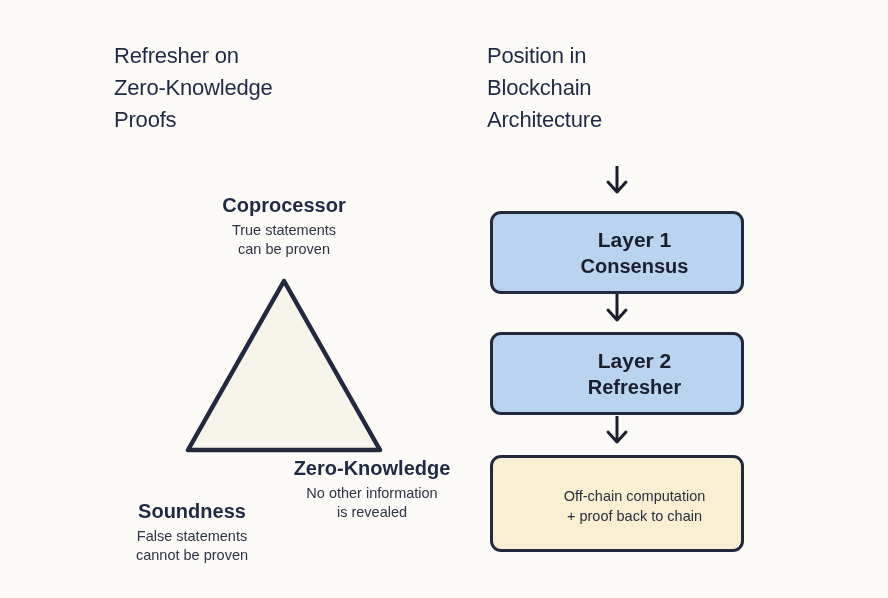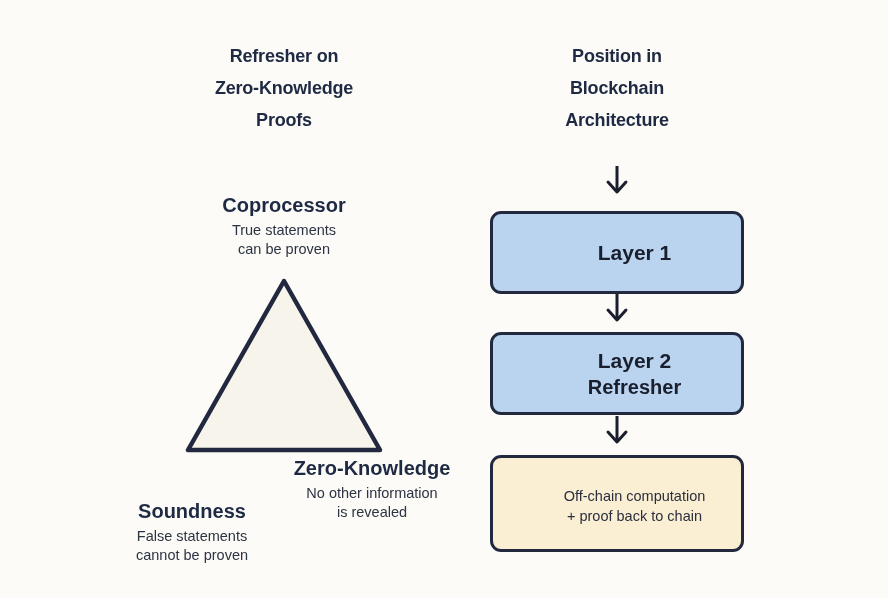--- a/index.html
+++ b/index.html
@@ -16,23 +16,22 @@
   #canvas {
     position: relative;
     width: 888px;
     height: 598px;
     background: #fdfbf7;
   }
 
   
   .col-title {
     position: absolute;
-    text-align: center;
-    font-weight: bold;
-    font-size: 18px;
+    font-weight: normal;
+    font-size: 22px;
     line-height: 32px;
     color: #1e2a44;
     letter-spacing: -0.2px;
   }
   #title-left {
     left: 114px;
     top: 40px;
     width: 340px;
   }
   #title-right {
@@ -211,20 +210,21 @@
       <span class="tline">Architecture</span>
     </div>
 
     <svg id="arrow-top" class="arrow" viewBox="0 0 40 30">
       <line x1="20" y1="0" x2="20" y2="24" stroke="#1a1f2e" stroke-width="3"></line>
       <polyline points="11,16 20,26 29,16" fill="none" stroke="#1a1f2e" stroke-width="3" stroke-linecap="round" stroke-linejoin="round"></polyline>
     </svg>
 
     <div id="box-layer1" class="stack-box blue">
       <span class="box-title">Layer 1</span>
+      <span class="box-subtitle">Consensus</span>
     </div>
 
     <svg id="arrow-1-to-2" class="arrow" viewBox="0 0 40 30">
       <line x1="20" y1="0" x2="20" y2="24" stroke="#1a1f2e" stroke-width="3"></line>
       <polyline points="11,16 20,26 29,16" fill="none" stroke="#1a1f2e" stroke-width="3" stroke-linecap="round" stroke-linejoin="round"></polyline>
     </svg>
 
     <div id="box-layer2" class="stack-box blue">
       <span class="box-title">Layer 2</span>
       <span class="box-subtitle">Refresher</span>

